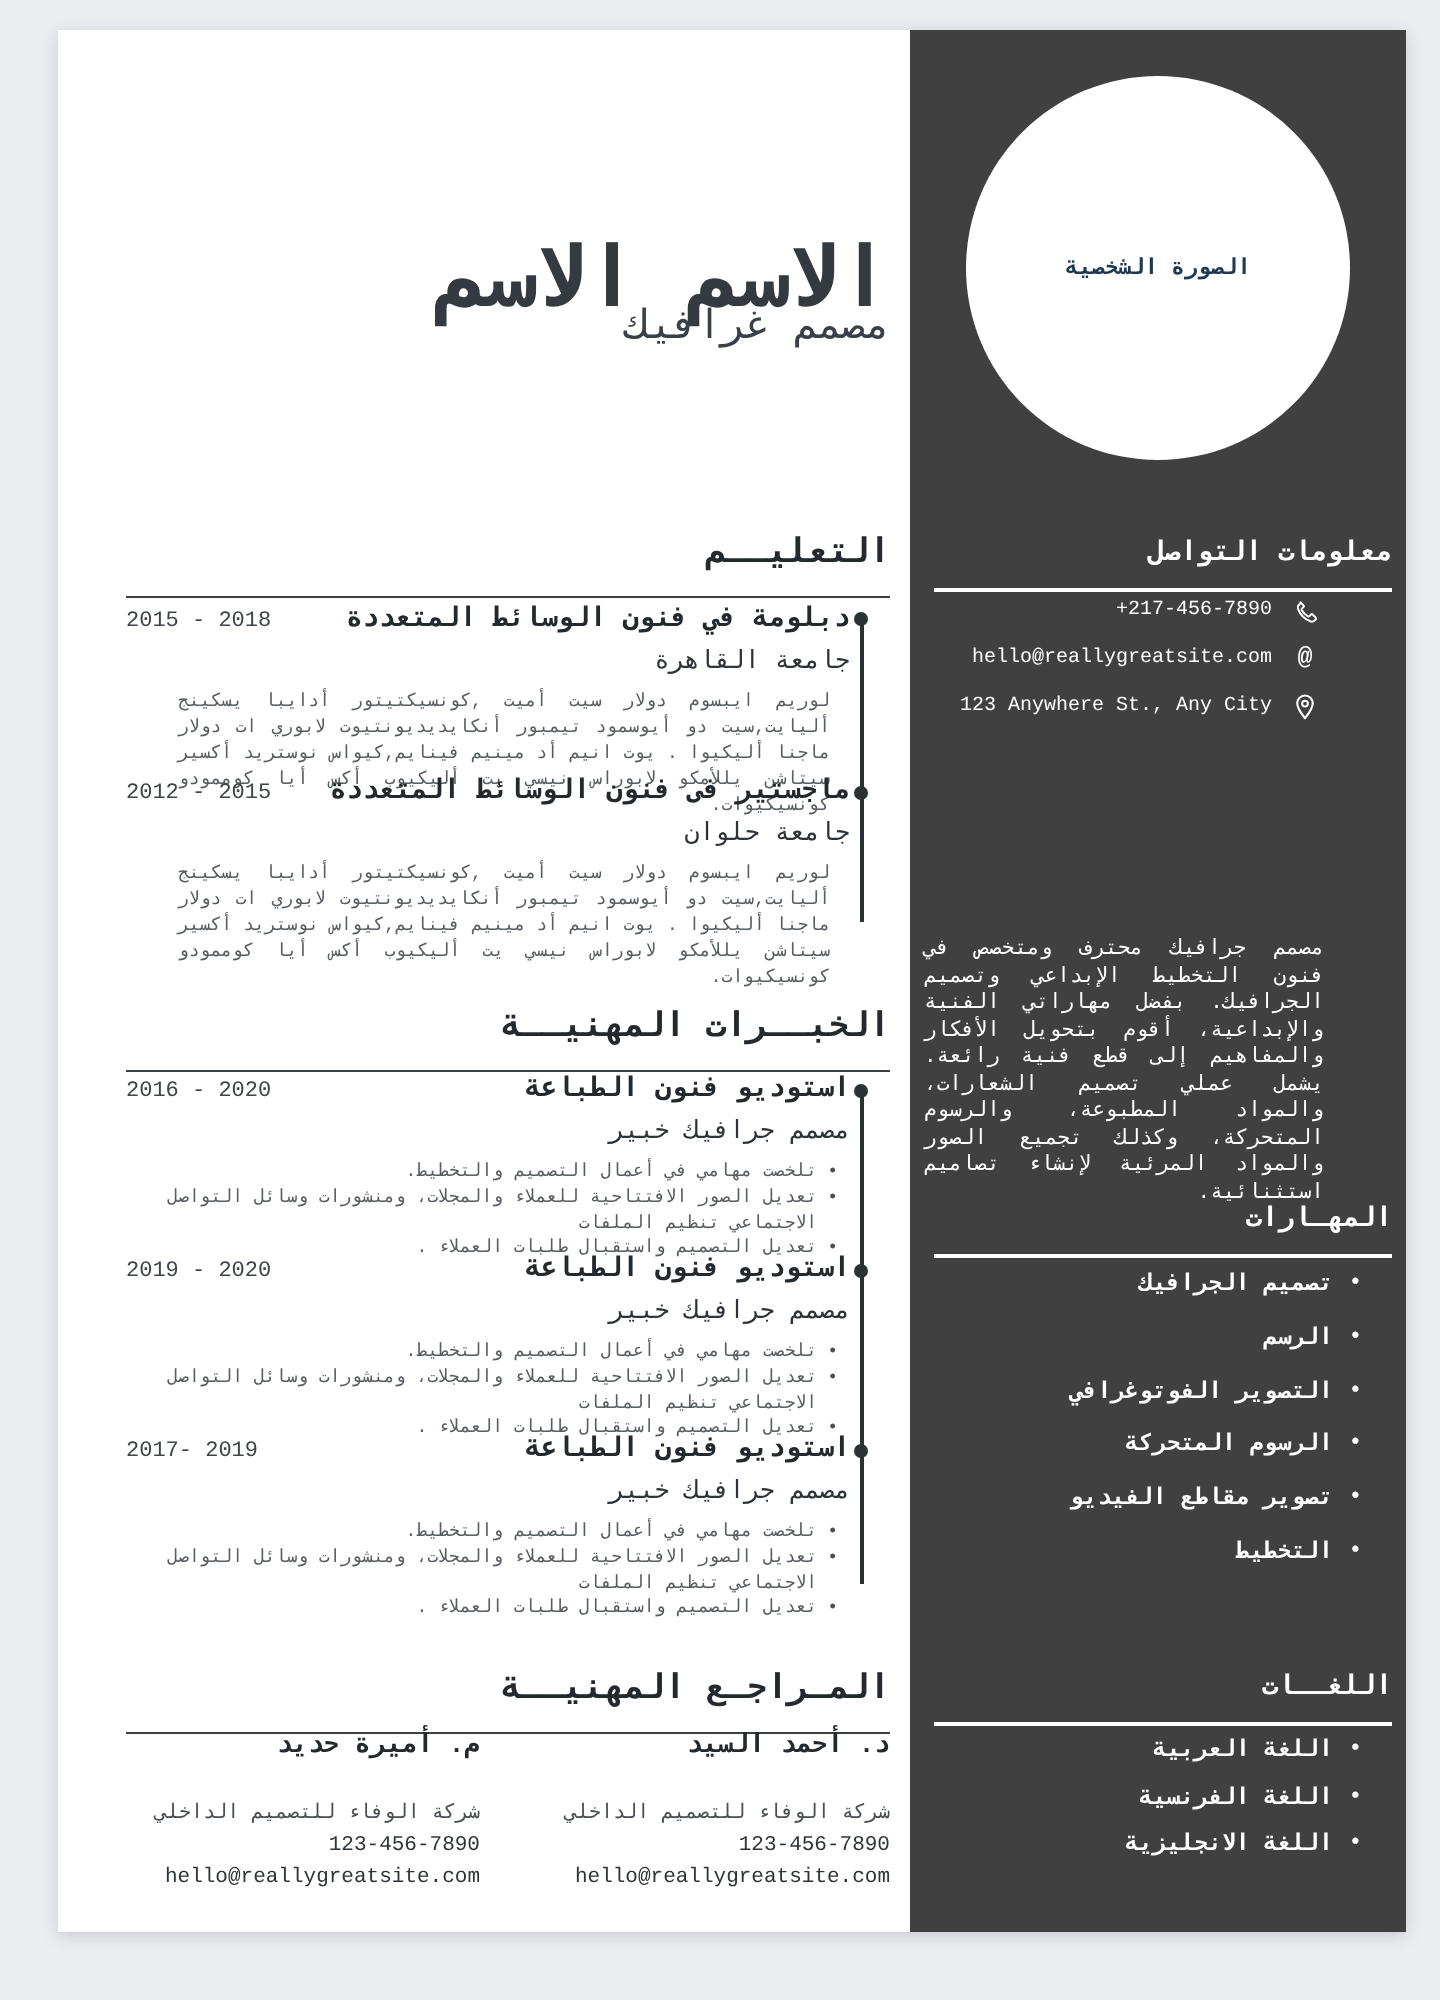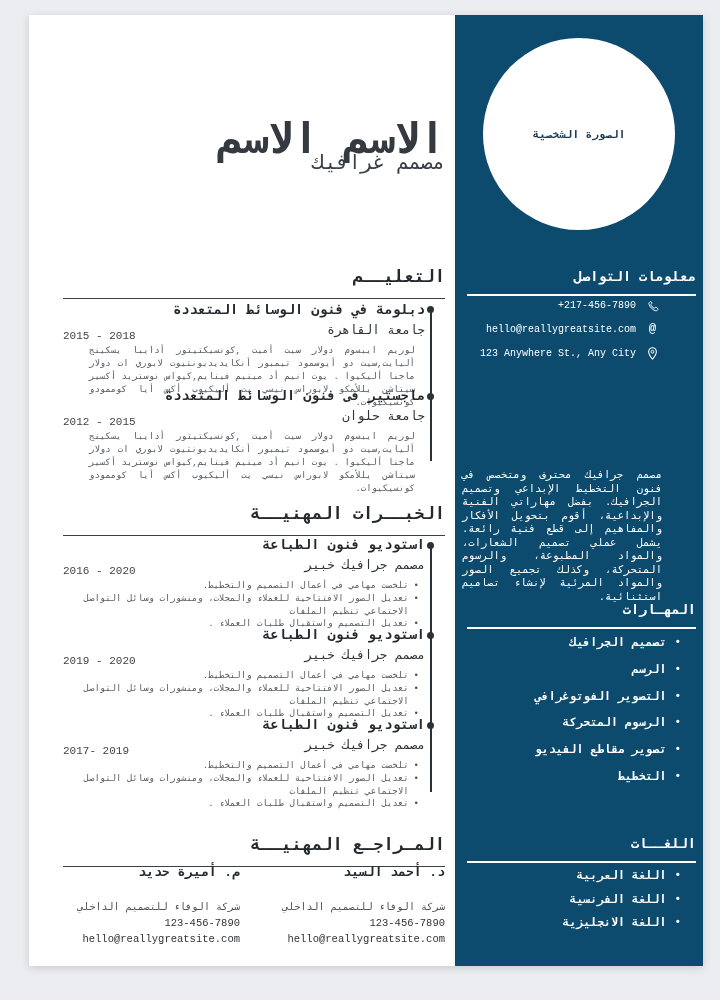--- a/index.html
+++ b/index.html
@@ -20,21 +20,21 @@
   .h-main{
     font-size:17px;font-weight:bold;color:#24292e;
     border-bottom:1.6px solid #3a3f45;padding-bottom:9px;line-height:22px;
   }
   .h-edu{top:238px;} .h-exp{top:475px;} .h-ref{top:806px;}
   .entry{padding-right:20px;}
   .e-edu1{top:287px;} .e-edu2{top:373px;}
   .e-exp1{top:522px;} .e-exp2{top:612px;} .e-exp3{top:702px;}
   .entry .date{
     position:absolute;left:0;top:3px;font-size:11px;color:#3f4449;
-    direction:ltr;unicode-bidi:embed;margin-top:25px;
+    direction:ltr;unicode-bidi:embed;
   }
   .etitle{margin:0;font-size:13.5px;font-weight:bold;color:#24292e;line-height:18px;}
   .esub{font-size:12.5px;color:#2e3338;line-height:16px;margin-top:3px;}
   .desc{
     margin:6px 10px 0 26px;font-size:9px;line-height:13px;color:#585d62;
     text-align:justify;text-align-last:right;
   }
   .blist{list-style:none;margin:6px 6px 0 10px;padding:0;}
   .blist li{
     display:flex;gap:5px;align-items:flex-start;justify-content:flex-start;
@@ -52,21 +52,21 @@
   .ref-2{left:34px;width:177px;}
   .ref .rname{font-size:13px;font-weight:bold;color:#24292e;line-height:17px;}
   .ref .rcompany{font-size:10px;color:#4a4f54;line-height:13px;margin-top:20px;}
   .ref .rphone,.ref .remail{
     font-size:10.5px;color:#2f3439;line-height:13px;margin-top:3px;
     direction:ltr;unicode-bidi:embed;
   }
   
   .sidebar{
     position:absolute;left:426px;top:0;width:248px;height:951px;
-    background:#0c4a6e;direction:rtl;
+    background:#404040;direction:rtl;
   }
   .s-abs{position:absolute;}
   .photo{
     top:23px;left:28px;width:192px;height:192px;border-radius:50%;background:#ffffff;
     display:flex;align-items:center;justify-content:center;
   }
   .photo span{color:#1c3951;font-size:11px;font-weight:bold;}
   .sh{
     right:7px;left:12px;color:#ffffff;font-size:13.5px;font-weight:bold;line-height:18px;
     border-bottom:2px solid #ffffff;padding-bottom:7px;text-align:right;

